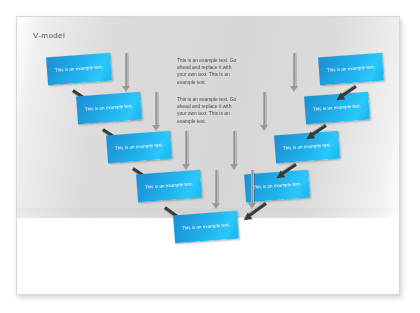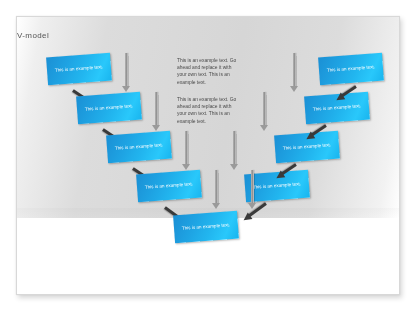--- a/index.html
+++ b/index.html
@@ -31,21 +31,21 @@
     width:382px;height:201px;
     background:linear-gradient(100deg,#ffffff 0%,#efefef 6%,#dcdcdc 22%,#d6d6d6 55%,#dcdcdc 78%,#f2f2f2 95%,#ffffff 100%);
   }
   .band:after{
     content:"";
     position:absolute;left:0;bottom:0;width:100%;height:10px;
     background:linear-gradient(to bottom,rgba(0,0,0,0.02),rgba(0,0,0,0));
   }
   .title{
     position:absolute;
-    left:0;top:14px;
+    left:16px;top:14px;
     font-size:8px;
     color:#555555;
     letter-spacing:0.4px;
     white-space:nowrap;
   }
   
   .box{
     position:absolute;
     width:64px;height:28px;
     background:linear-gradient(118deg,#1b8fd4 0%,#1ea2e2 30%,#22b6ef 58%,#29c8fb 80%,#18b4ee 100%);

